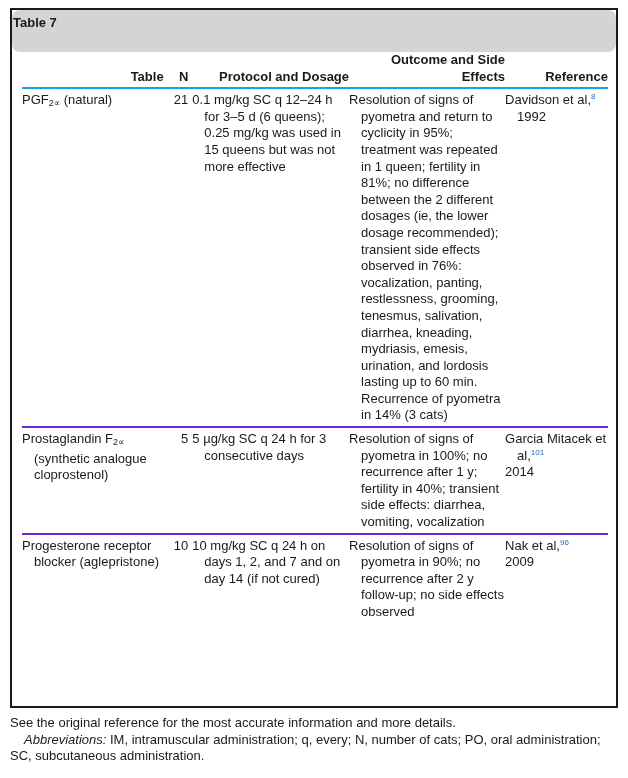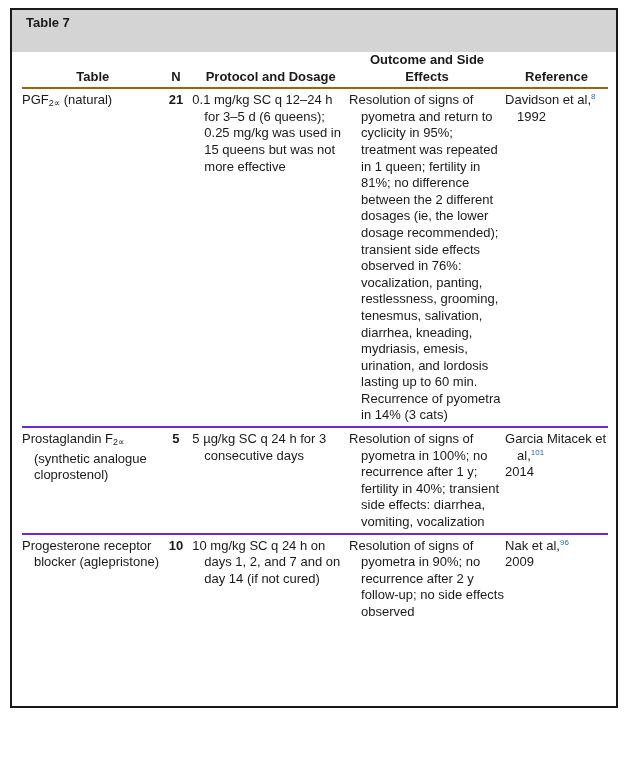--- a/index.html
+++ b/index.html
@@ -6,44 +6,44 @@
   body {
     width: 628px; height: 778px; position: relative; overflow: hidden;
     font-family: "Liberation Sans", "DejaVu Sans", sans-serif;
     color: #1a1a1a;
   }
   .table-box {
     position: absolute; left: 10px; top: 8px; width: 604px; height: 696px;
     border: 2px solid #1a1a1a; box-sizing: content-box;
   }
   .title-band {
-    background: #d4d4d4; padding: 4px 10px 4px 14px; height: 34px;
-    font-weight: bold; font-size: 13px; line-height: 17px;
+    background: #d4d4d4; padding: 4px 10px 4px 1px; height: 34px;
+    font-weight: bold; font-size: 13px; line-height: 17px; border-radius: 8px;
   }
   .title-band div { white-space: nowrap; }
   table {
     position: absolute; left: 10px; top: 42px; width: 586px;
     border-collapse: collapse; font-size: 13px; line-height: 16.6px;
   }
   th {
-    text-align: center; font-weight: bold; vertical-align: bottom;
-    padding: 0 0 2px 0; border-bottom: 2px solid #a16207;
+    text-align: right; font-weight: bold; vertical-align: bottom;
+    padding: 0 0 2px 0; border-bottom: 2px solid #0ea5e9;
   }
   td {
     vertical-align: top; padding: 3px 0 2px 0;
   }
   tr.data-row td { border-bottom: 2px solid #6d28d9; }
   tr.data-row:last-child td { border-bottom: none; margin-top: 16px; }
   .hang { padding-left: 12px; text-indent: -12px; }
   .col-drug { width: 141px; }
   .col-n { width: 27px; padding-right: 4px; }
   .col-proto { width: 162px; }
   .col-out { width: 156px; }
   .col-ref { width: 100px; }
-  .num { text-align: center; font-weight: bold; }
+  .num { text-align: right; }
   .th-n { padding-left: 0; }
   sub.greek { font-size: 9px; vertical-align: -2px; }
   sup.ref { font-size: 8px; color: #2a6ab0; vertical-align: 5px; line-height: 0; }
   .line { display: block; }
   .notes {
     position: absolute; left: 10px; top: 715px; width: 610px;
     font-size: 13px; line-height: 16.5px;
   }
   .notes .abbr { text-indent: 14px; }
   .notes em { font-style: italic; }
@@ -89,13 +89,15 @@
         <td class="col-n num">10</td>
         <td class="col-proto hang">10 mg/kg SC q 24 h on days 1, 2, and 7 and on day 14 (if not cured)</td>
         <td class="col-out hang">Resolution of signs of pyometra in 90%; no recurrence after 2 y follow-up; no side effects observed</td>
         <td class="col-ref hang"><span>Nak et al,</span><sup class="ref">96</sup><span class="line"> 2009</span></td>
       </tr>
     </tbody>
   </table>
 </div>
 
 <div class="notes">
+  <div>See the original reference for the most accurate information and more details.</div>
+  <div class="abbr"><em>Abbreviations:</em><span> IM, intramuscular administration; q, every; N, number of cats; PO, oral administration; SC, subcutaneous administration.</span></div>
 </div>
 
 </body></html>

